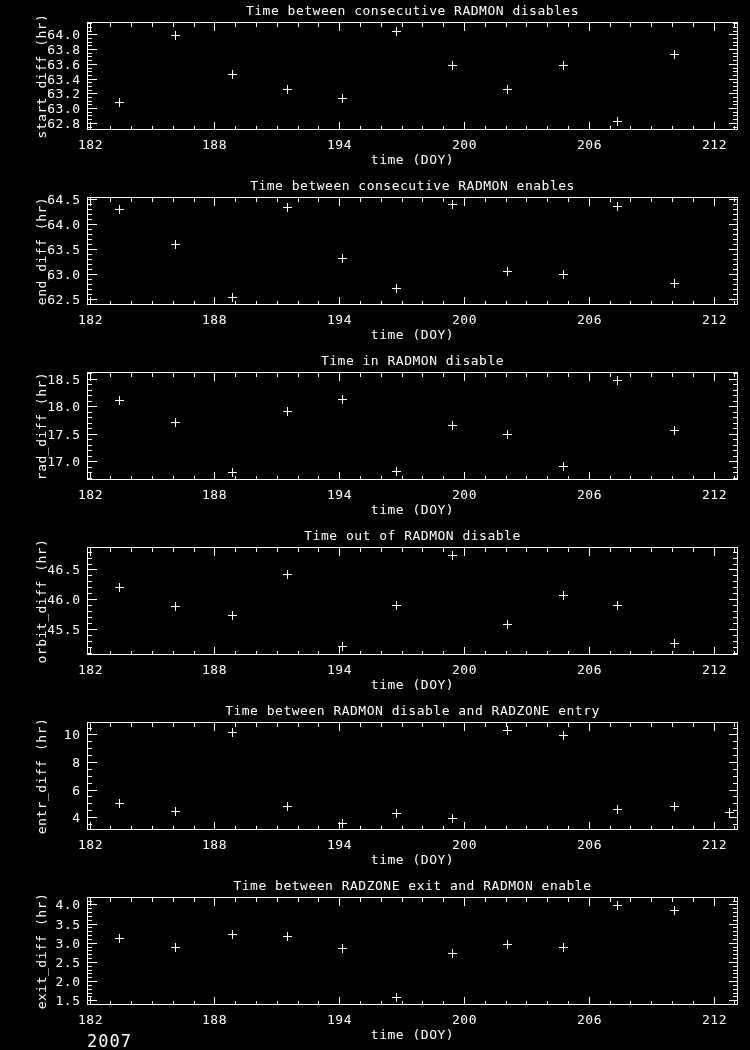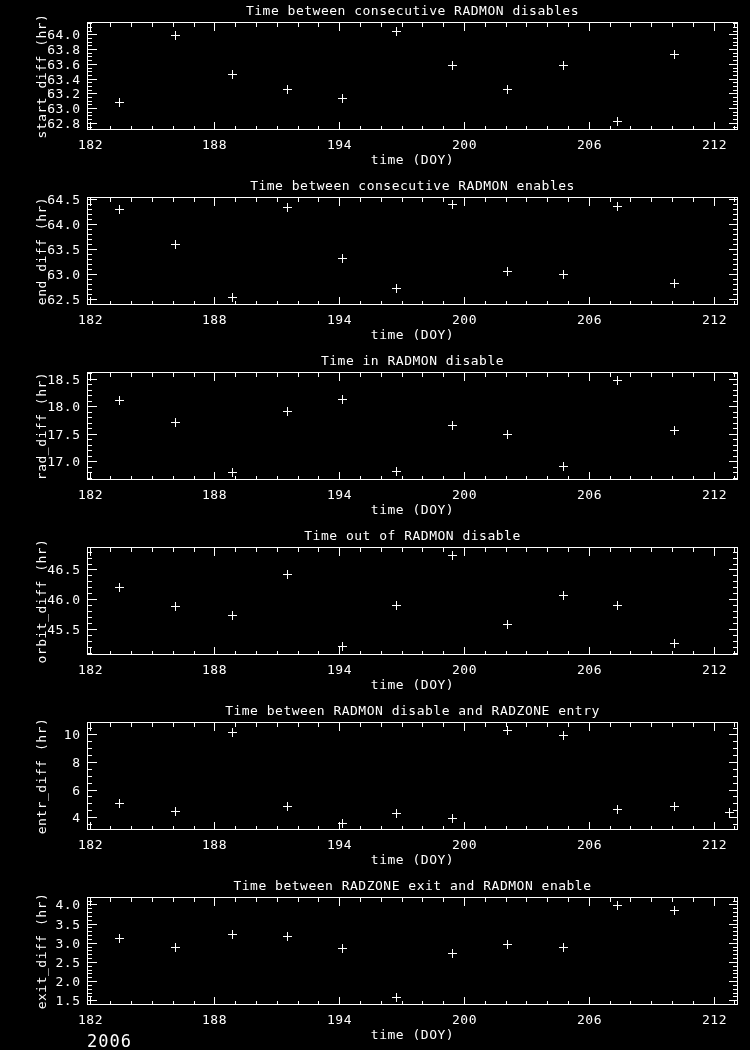--- a/index.html
+++ b/index.html
@@ -890,14 +890,14 @@
       <line x1="452.5399999999996" y1="73.60931899641577" x2="452.5399999999996" y2="82.60931899641577" stroke="#ffffff" stroke-width="1" shape-rendering="crispEdges"></line>
       <line x1="503.15999999999974" y1="69.67204301075267" x2="512.1599999999997" y2="69.67204301075267" stroke="#ffffff" stroke-width="1" shape-rendering="crispEdges"></line>
       <line x1="507.65999999999974" y1="65.17204301075267" x2="507.65999999999974" y2="74.17204301075267" stroke="#ffffff" stroke-width="1" shape-rendering="crispEdges"></line>
       <line x1="559.3200000000002" y1="72.74014336917561" x2="568.3200000000002" y2="72.74014336917561" stroke="#ffffff" stroke-width="1" shape-rendering="crispEdges"></line>
       <line x1="563.8200000000002" y1="68.24014336917561" x2="563.8200000000002" y2="77.24014336917561" stroke="#ffffff" stroke-width="1" shape-rendering="crispEdges"></line>
       <line x1="613.4" y1="30.553763440860195" x2="622.4" y2="30.553763440860195" stroke="#ffffff" stroke-width="1" shape-rendering="crispEdges"></line>
       <line x1="617.9" y1="26.053763440860195" x2="617.9" y2="35.053763440860195" stroke="#ffffff" stroke-width="1" shape-rendering="crispEdges"></line>
       <line x1="669.5599999999997" y1="35.539426523297486" x2="678.5599999999997" y2="35.539426523297486" stroke="#ffffff" stroke-width="1" shape-rendering="crispEdges"></line>
       <line x1="674.0599999999997" y1="31.039426523297486" x2="674.0599999999997" y2="40.039426523297486" stroke="#ffffff" stroke-width="1" shape-rendering="crispEdges"></line>
     </svg>
-  <div class="year">2006</div>
+  <div class="year">2007</div>
 </div>
 
 </body></html>

